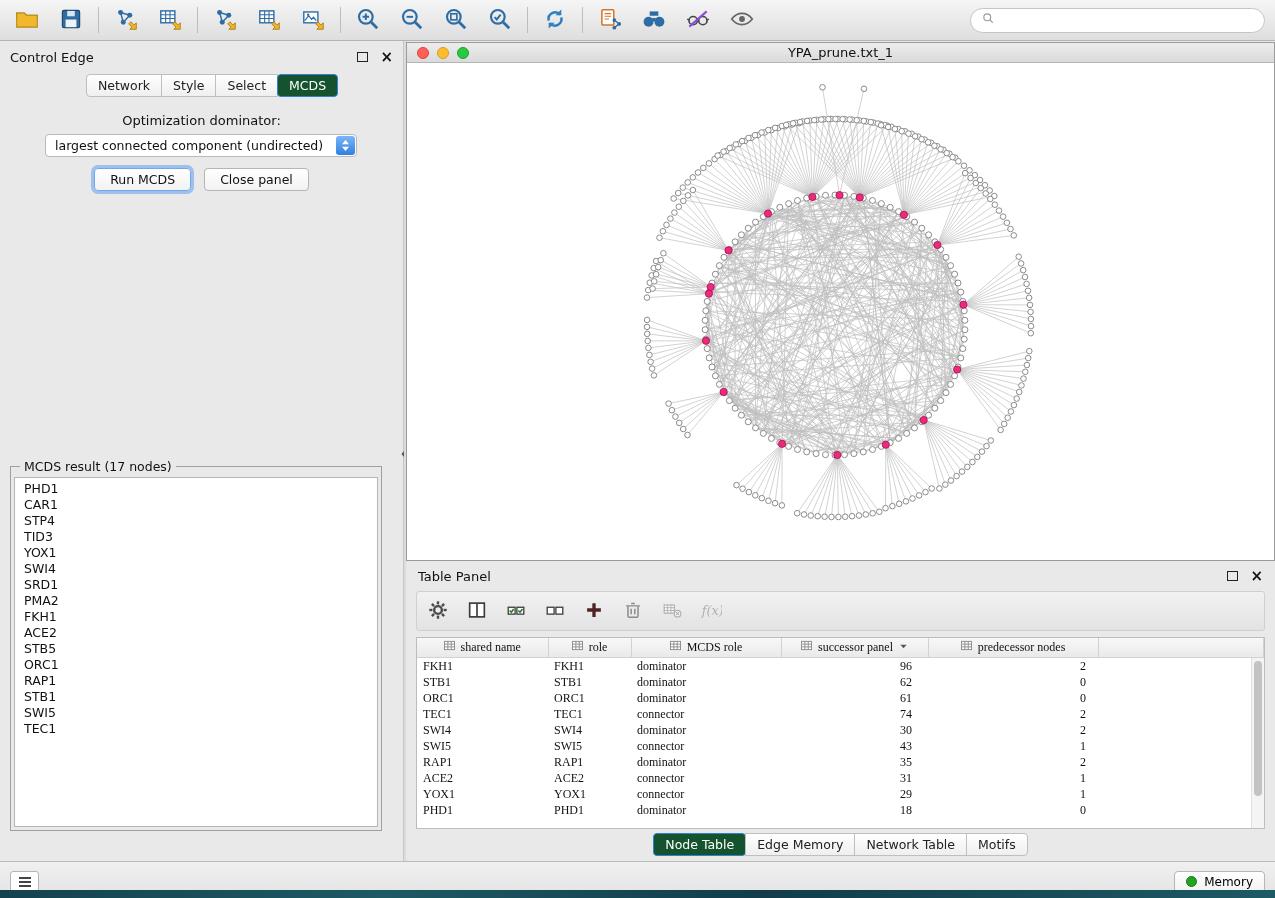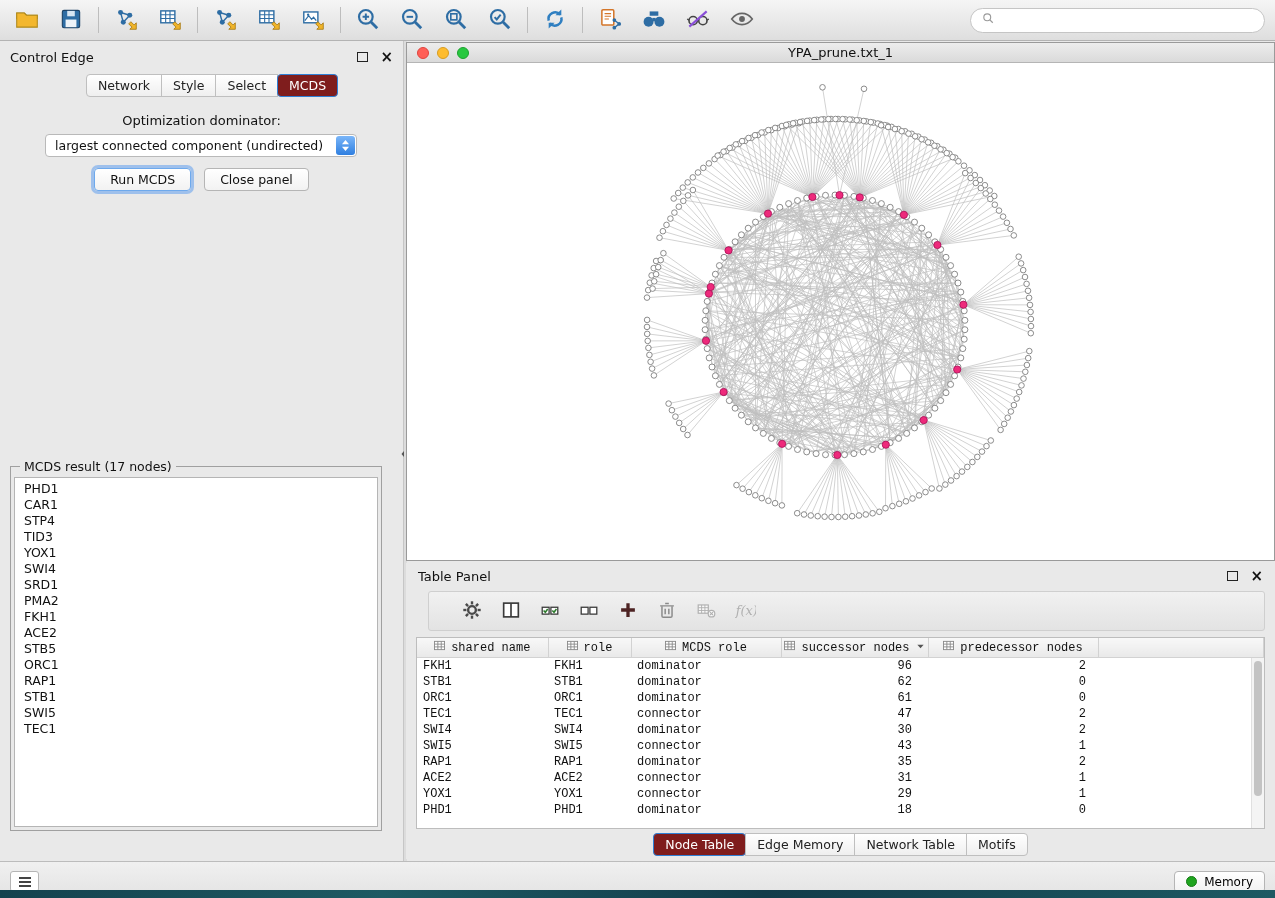--- a/index.html
+++ b/index.html
@@ -23,21 +23,21 @@
   .cp-header{position:absolute;top:7px;left:10px;right:10px;height:18px;display:flex;align-items:center;font-size:13px;}
   .win-btns{margin-left:auto;display:flex;align-items:center;gap:12px;}
   .float-btn{width:9px;height:8px;border:1.5px solid #222;display:inline-block;}
   .close-btn{font-size:15px;font-weight:bold;line-height:1;color:#111;cursor:default;}
   .cp-tabs,.table-tabs{display:flex;justify-content:center;}
   .cp-tabs{position:absolute;top:33px;left:0;right:0;padding-left:21px;}
   .cp-tab,.t-tab{padding:3px 11px;font-size:12.5px;background:linear-gradient(#ffffff,#efefef);
                  border:1px solid #bfbfbf;margin-left:-1px;color:#222;white-space:nowrap;}
   .cp-tab:first-child,.t-tab:first-child{border-radius:4px 0 0 4px;margin-left:0;}
   .cp-tab:last-child,.t-tab:last-child{border-radius:0 4px 4px 0;}
-  .cp-tab.active,.t-tab.active{background:#7f1d1d;border-color:#2f80d6;color:#fff;border-radius:4px;}
+  .cp-tab.active,.t-tab.active{background:#14532d;border-color:#2f80d6;color:#fff;border-radius:4px;}
   .opt-label{position:absolute;top:72px;width:100%;text-align:center;font-size:13px;}
   .combo{position:absolute;top:93px;left:45px;width:312px;height:23px;background:#fff;border:1px solid #b9b9b9;
          border-radius:4px;display:flex;align-items:center;padding-left:9px;box-sizing:border-box;font-size:12.5px;}
   .combo-stepper{position:absolute;right:1px;top:1px;bottom:1px;width:19px;border-radius:3px;
                  background:linear-gradient(#7ab6f9,#2f7fe0);display:flex;align-items:center;justify-content:center;}
   .btn-row{position:absolute;top:127px;width:100%;display:flex;justify-content:center;gap:13px;}
   .btn{background:linear-gradient(#ffffff,#f2f2f2);border:1px solid #b5b5b5;border-radius:4px;
        padding:3px 15px;font-size:12.5px;font-family:inherit;color:#111;}
   .btn.focus{border-color:#6ea9ec;box-shadow:0 0 0 3px rgba(96,158,238,.55);}
   .mcds-fieldset{position:absolute;top:418px;left:10px;width:372px;height:372px;box-sizing:border-box;
@@ -63,27 +63,27 @@
   .light.yellow{background:#febc2e;border:1px solid #d89c20;}
   .light.green{background:#28c840;border:1px solid #1da22f;}
   .net-title{position:absolute;left:0;right:0;text-align:center;font-size:13px;color:#111;}
   #network-svg{display:block;width:867px;height:498px;}
 
   
   .table-panel{position:absolute;left:406px;top:563px;width:869px;height:296px;background:#e9e9e9;}
   .tp-header{position:absolute;top:4px;left:12px;right:12px;height:18px;display:flex;align-items:center;font-size:13px;}
   .tp-toolbar{position:absolute;top:28px;left:10px;right:10px;height:40px;box-sizing:border-box;
               background:linear-gradient(#f1f1f1,#e3e3e3);border:1px solid #cfcfcf;border-radius:3px;
-              display:flex;align-items:center;gap:17px;padding:0 32px;margin-left:12px;}
+              display:flex;align-items:center;gap:17px;padding:0 10px;}
   .tpt-btn{display:flex;align-items:center;justify-content:center;}
   .tpt-btn.disabled{opacity:.75;}
   .table-wrap{position:absolute;top:74px;left:10px;right:10px;height:190px;background:#fff;
               border:1px solid #bdbdbd;overflow:hidden;}
   table{border-collapse:collapse;width:100%;table-layout:fixed;
-        font-family:Liberation Mono, monospace;font-size:12px;}
+        font-family:Liberation Serif, serif;font-size:12px;}
   thead th{background:linear-gradient(#f8f8f8,#e9e9e9);border:1px solid #d2d2d2;border-top:none;
            height:19px;font-weight:normal;font-size:12px;padding:0;}
   thead th:first-child{border-left:none;}
   .hdr{display:flex;align-items:center;justify-content:center;gap:6px;}
   tbody td{height:16px;padding:0 0 0 6px;white-space:nowrap;overflow:hidden;}
   td.num{text-align:right;padding-left:0;}
   td.n1{padding-right:16px;}
   td.n2{padding-right:12px;}
   .vscroll{position:absolute;right:0;top:20px;bottom:0;width:12px;background:#f4f4f4;border-left:1px solid #e0e0e0;}
   .vthumb{position:absolute;top:3px;left:1.5px;width:8px;height:135px;background:#c3c3c3;border-radius:4px;}
@@ -1342,21 +1342,21 @@
                     </svg></span>
                   <span>MCDS role</span>
                 </span>
               </th>
               <th>
                 <span class="hdr">
                   <span><svg width="11" height="11" viewBox="0 0 12 12">
                       <rect x="0.5" y="1.5" width="11" height="9" fill="#fff" stroke="#8a8a8a"></rect>
                       <path d="M0.5 4.5h11M0.5 7.5h11M4.2 1.5v9M7.9 1.5v9" stroke="#8a8a8a" fill="none"></path>
                     </svg></span>
-                  <span>successor nodes</span>
+                  <span>successor panel</span>
                   <span><svg width="9" height="9" viewBox="0 0 10 10">
                       <path d="M1.5 3l3.5 4 3.5-4z" fill="#555"></path>
                     </svg></span>
                 </span>
               </th>
               <th>
                 <span class="hdr">
                   <span><svg width="11" height="11" viewBox="0 0 12 12">
                       <rect x="0.5" y="1.5" width="11" height="9" fill="#fff" stroke="#8a8a8a"></rect>
                       <path d="M0.5 4.5h11M0.5 7.5h11M4.2 1.5v9M7.9 1.5v9" stroke="#8a8a8a" fill="none"></path>
@@ -1389,21 +1389,21 @@
               <td>ORC1</td>
               <td>dominator</td>
               <td class="num n1">61</td>
               <td class="num n2">0</td>
               <td></td>
             </tr>
             <tr>
               <td>TEC1</td>
               <td>TEC1</td>
               <td>connector</td>
-              <td class="num n1">47</td>
+              <td class="num n1">74</td>
               <td class="num n2">2</td>
               <td></td>
             </tr>
             <tr>
               <td>SWI4</td>
               <td>SWI4</td>
               <td>dominator</td>
               <td class="num n1">30</td>
               <td class="num n2">2</td>
               <td></td>

